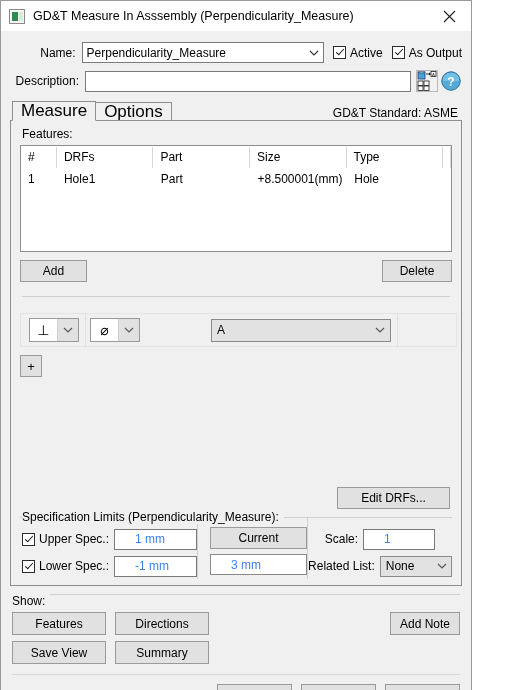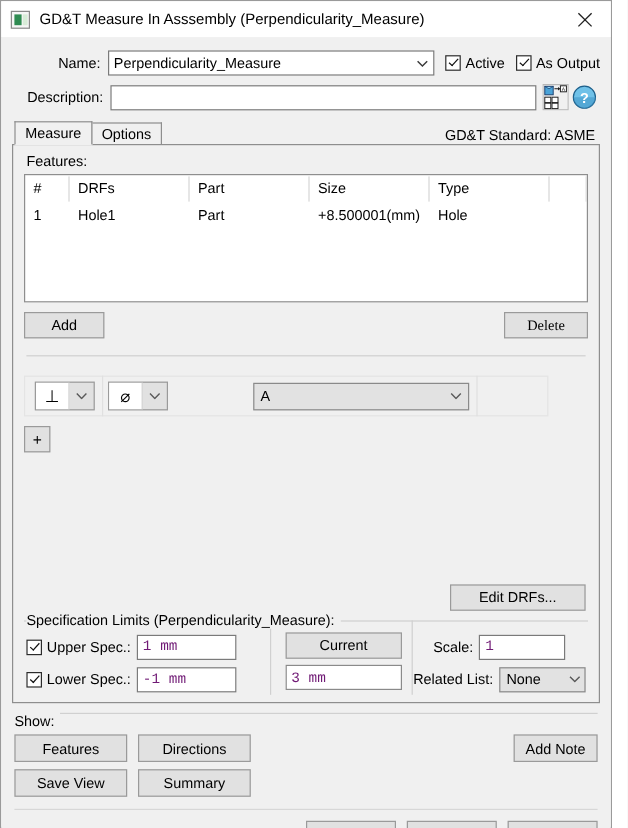--- a/index.html
+++ b/index.html
@@ -10,21 +10,21 @@
     width: 523px;
     height: 690px;
     background: #ffffff;
     font-family: "Liberation Sans", sans-serif;
     font-size: 12px;
     color: #000000;
     overflow: hidden;
   }
   .dialog {
     position: relative;
-    width: 510px;
+    width: 472px;
     height: 690px;
     box-sizing: border-box;
     border: 1px solid #9a9a9a;
     background: #f0f0f0;
     display: flex;
     flex-direction: column;
   }
   
   .titlebar {
     height: 30px;
@@ -115,25 +115,25 @@
     justify-content: center;
   }
   .combo-val { flex: 0 1 auto; white-space: nowrap; overflow: hidden; }
 
   .textbox {
     height: 21px;
     box-sizing: border-box;
     border: 1px solid #7a7a7a;
     background: #ffffff;
     font-size: 12px;
-    padding: 0 4px;
-    display: flex;
-    align-items: center;
-    font-family: Liberation Mono, monospace;
-    color: #701a75;
+    padding: 0 20px;
+    display: flex;
+    align-items: center;
+    font-family: Liberation Sans, sans-serif;
+    color: #3b82f6;
   }
 
   .name-combo { width: 280px; }
   .desc-box { width: 355px; }
 
   .chk {
     display: flex;
     align-items: center;
     margin-left: 9px;
     white-space: nowrap;
@@ -175,21 +175,21 @@
     display: flex;
     align-items: flex-end;
     height: 20px;
     position: relative;
     padding-left: 2px;
   }
   .tab {
     height: 19px;
     box-sizing: border-box;
     padding: 0 8px;
-    font-size: 12px;
+    font-size: 17px;
     display: flex;
     align-items: center;
     border: 1px solid #8e8e8e;
     border-bottom: none;
     background: #f0f0f0;
     position: relative;
     top: 0px;
   }
   .tab.active {
     background: #f0f0f0;
@@ -262,21 +262,21 @@
     font-size: 12px;
     color: #000;
     height: 22px;
     display: flex;
     align-items: center;
     justify-content: center;
     text-align: center;
     padding: 0 6px;
   }
   .btn-add { width: 67px; }
-  .btn-delete { width: 70px; margin-left: auto; font-family: Liberation Serif, serif; }
+  .btn-delete { width: 70px; margin-left: auto; }
 
   .sep {
     height: 1px;
     background: #d0d0d0;
     margin: 14px 2px 0 2px;
   }
 
   
   .fcf-wrap {
     margin-top: 16px;

